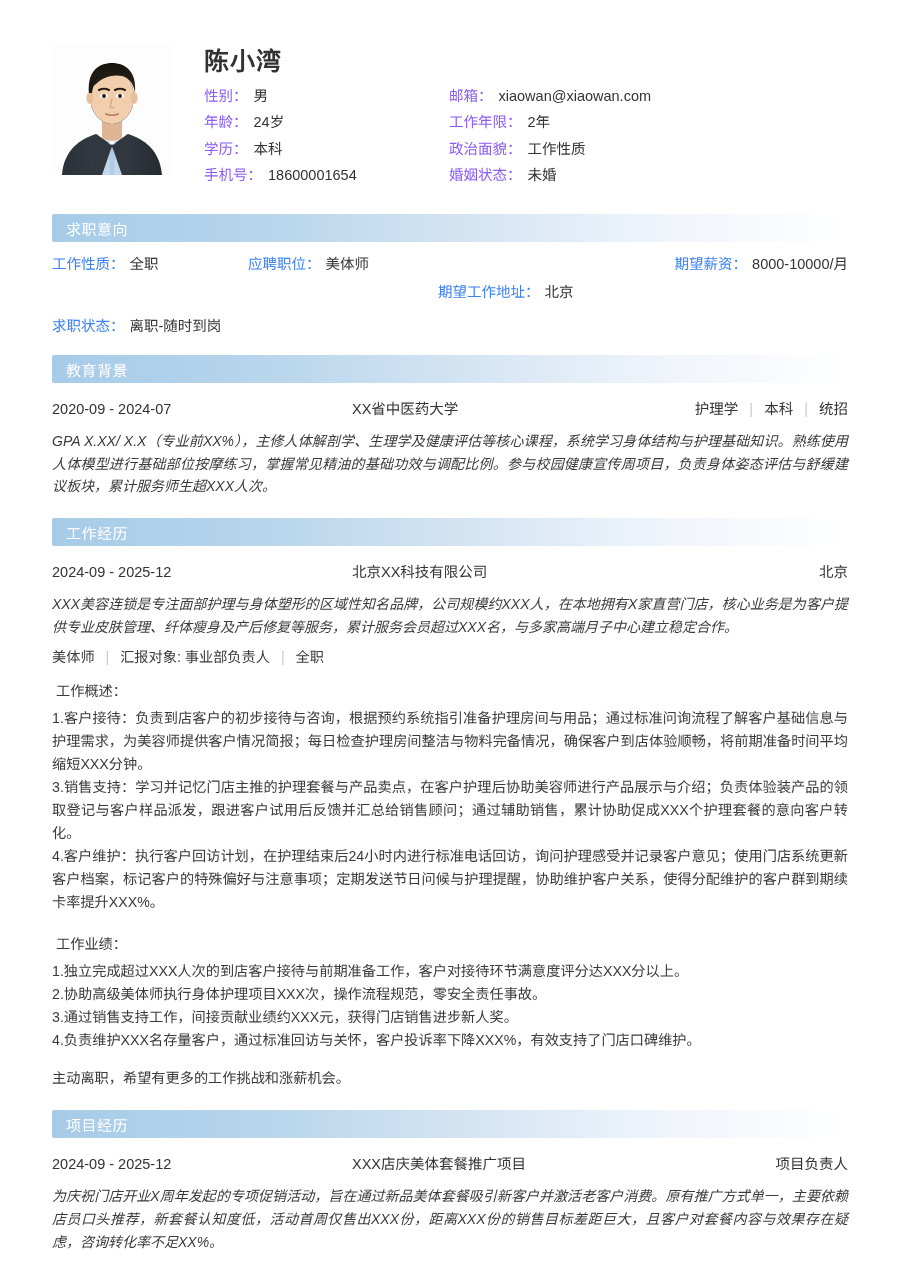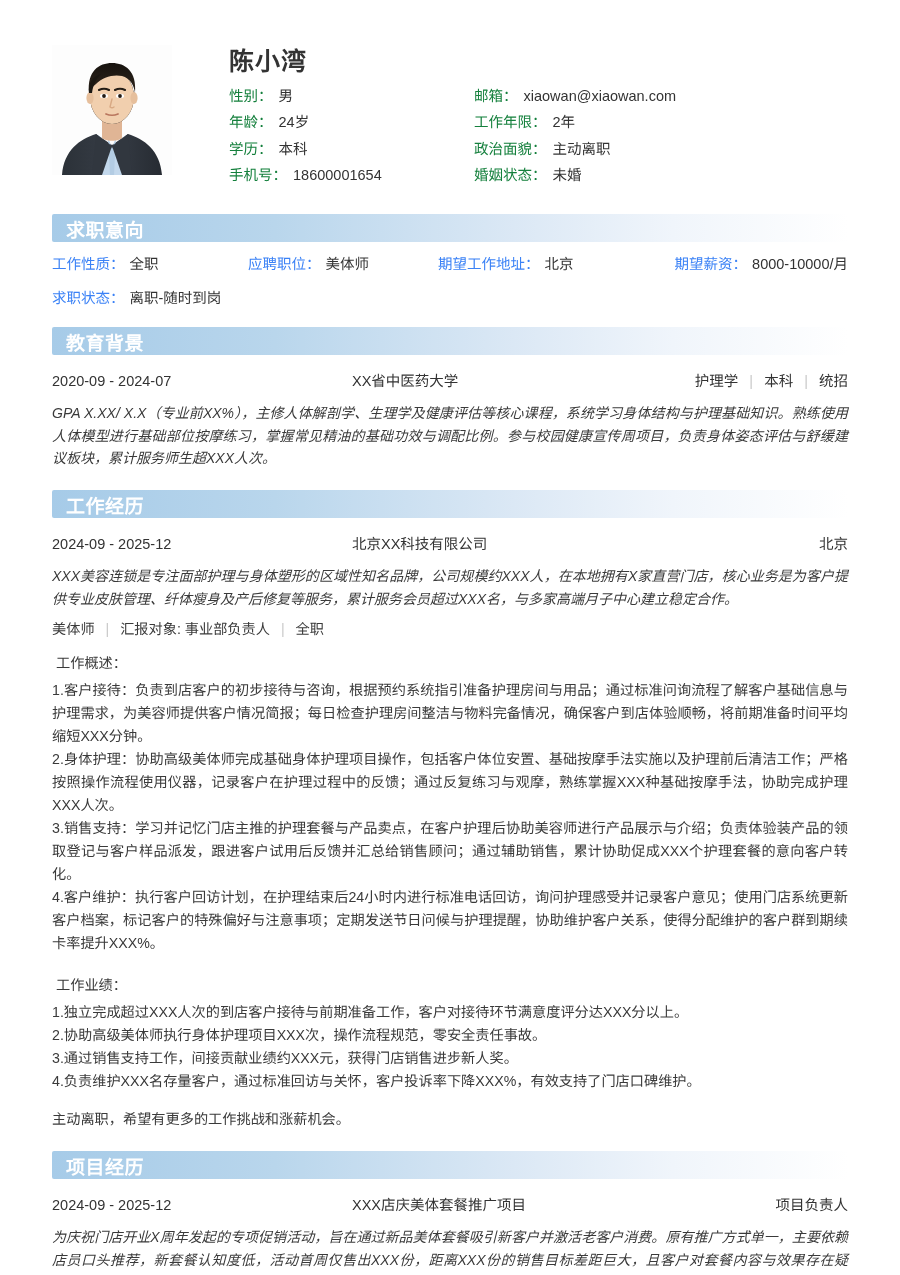--- a/index.html
+++ b/index.html
@@ -22,21 +22,20 @@
     box-sizing: border-box;
     padding: 0 52px;
   }
 
   
   .header {
     display: flex;
     align-items: flex-start;
     padding-top: 45px;
     padding-bottom: 10px;
-    gap: 25px;
   }
   .photo-wrap {
     width: 120px;
     height: 130px;
     flex: 0 0 120px;
     overflow: hidden;
     background: #ffffff;
   }
   .photo {
     width: 120px;
@@ -61,58 +60,58 @@
     grid-template-columns: 245px 1fr;
     row-gap: 9px;
     column-gap: 0px;
   }
   .info-item {
     font-size: 14.5px;
     line-height: 1.2;
     white-space: nowrap;
   }
   .info-label {
-    color: #15803d;
+    color: #8b5cf6;
   }
   .info-value {
     color: #333333;
     margin-left: 6px;
   }
 
   
   .section-bar {
     height: 28px;
     margin-top: 20px;
     margin-bottom: 14px;
     background: linear-gradient(to right, #a6cbe8 0%, #b9d6ec 28%, #dbe8f5 58%, #f0f5fb 78%, #ffffff 100%);
     display: flex;
     align-items: center;
     border-radius: 2px;
   }
   .section-title {
     color: #ffffff;
-    font-size: 19px;
-    font-weight: bold;
+    font-size: 15px;
+    font-weight: normal;
     padding-left: 14px;
     letter-spacing: 0.5px;
   }
 
   
   .intent-row {
     display: flex;
     margin-bottom: 16px;
     font-size: 14.5px;
     line-height: 1.2;
   }
   .intent-cell { white-space: nowrap; }
   .intent-cell .info-label { color: #3b82f6; }
   .intent-cell .info-value { color: #333333; margin-left: 5px; }
   .ic-1 { width: 196px; }
   .ic-2 { width: 190px; }
-  .ic-3 { flex: 1; }
+  .ic-3 { flex: 1; margin-top: 28px; }
   .ic-4 { text-align: right; }
 
   .entry { margin-bottom: 6px; }
   .entry-head {
     display: flex;
     align-items: baseline;
     font-size: 14.5px;
     color: #333333;
     margin-bottom: 12px;
   }
@@ -224,21 +223,21 @@
         <div class="info-item">
           <span class="info-label">年龄：</span><span class="info-value">24岁</span>
         </div>
         <div class="info-item">
           <span class="info-label">工作年限：</span><span class="info-value">2年</span>
         </div>
         <div class="info-item">
           <span class="info-label">学历：</span><span class="info-value">本科</span>
         </div>
         <div class="info-item">
-          <span class="info-label">政治面貌：</span><span class="info-value">主动离职</span>
+          <span class="info-label">政治面貌：</span><span class="info-value">工作性质</span>
         </div>
         <div class="info-item">
           <span class="info-label">手机号：</span><span class="info-value">18600001654</span>
         </div>
         <div class="info-item">
           <span class="info-label">婚姻状态：</span><span class="info-value">未婚</span>
         </div>
       </div>
     </div>
   </div>
@@ -298,21 +297,20 @@
     <p class="desc">XXX美容连锁是专注面部护理与身体塑形的区域性知名品牌，公司规模约XXX人，在本地拥有X家直营门店，核心业务是为客户提供专业皮肤管理、纤体瘦身及产后修复等服务，累计服务会员超过XXX名，与多家高端月子中心建立稳定合作。</p>
     <div class="meta-line">
       <span>美体师</span>
       <span class="sep">|</span>
       <span>汇报对象: 事业部负责人</span>
       <span class="sep">|</span>
       <span>全职</span>
     </div>
     <p class="block-title">工作概述：</p>
     <p class="bullet">1.客户接待：负责到店客户的初步接待与咨询，根据预约系统指引准备护理房间与用品；通过标准问询流程了解客户基础信息与护理需求，为美容师提供客户情况简报；每日检查护理房间整洁与物料完备情况，确保客户到店体验顺畅，将前期准备时间平均缩短XXX分钟。</p>
-    <p class="bullet">2.身体护理：协助高级美体师完成基础身体护理项目操作，包括客户体位安置、基础按摩手法实施以及护理前后清洁工作；严格按照操作流程使用仪器，记录客户在护理过程中的反馈；通过反复练习与观摩，熟练掌握XXX种基础按摩手法，协助完成护理XXX人次。</p>
     <p class="bullet">3.销售支持：学习并记忆门店主推的护理套餐与产品卖点，在客户护理后协助美容师进行产品展示与介绍；负责体验装产品的领取登记与客户样品派发，跟进客户试用后反馈并汇总给销售顾问；通过辅助销售，累计协助促成XXX个护理套餐的意向客户转化。</p>
     <p class="bullet">4.客户维护：执行客户回访计划，在护理结束后24小时内进行标准电话回访，询问护理感受并记录客户意见；使用门店系统更新客户档案，标记客户的特殊偏好与注意事项；定期发送节日问候与护理提醒，协助维护客户关系，使得分配维护的客户群到期续卡率提升XXX%。</p>
     <div class="gap"></div>
     <p class="block-title">工作业绩：</p>
     <p class="bullet">1.独立完成超过XXX人次的到店客户接待与前期准备工作，客户对接待环节满意度评分达XXX分以上。</p>
     <p class="bullet">2.协助高级美体师执行身体护理项目XXX次，操作流程规范，零安全责任事故。</p>
     <p class="bullet">3.通过销售支持工作，间接贡献业绩约XXX元，获得门店销售进步新人奖。</p>
     <p class="bullet">4.负责维护XXX名存量客户，通过标准回访与关怀，客户投诉率下降XXX%，有效支持了门店口碑维护。</p>
     <div class="gap"></div>
     <p class="bullet">主动离职，希望有更多的工作挑战和涨薪机会。</p>

